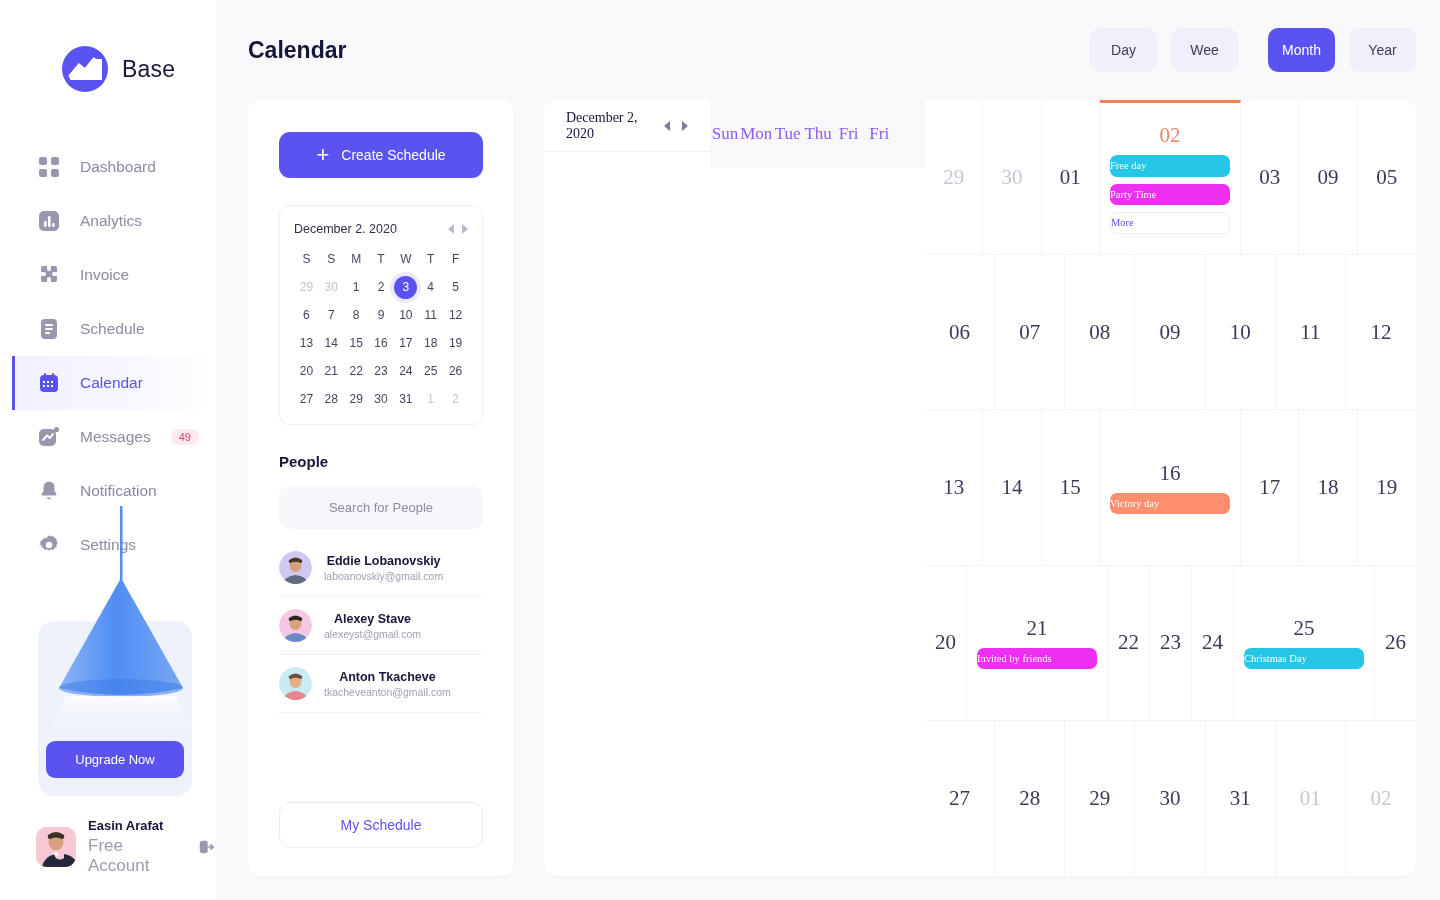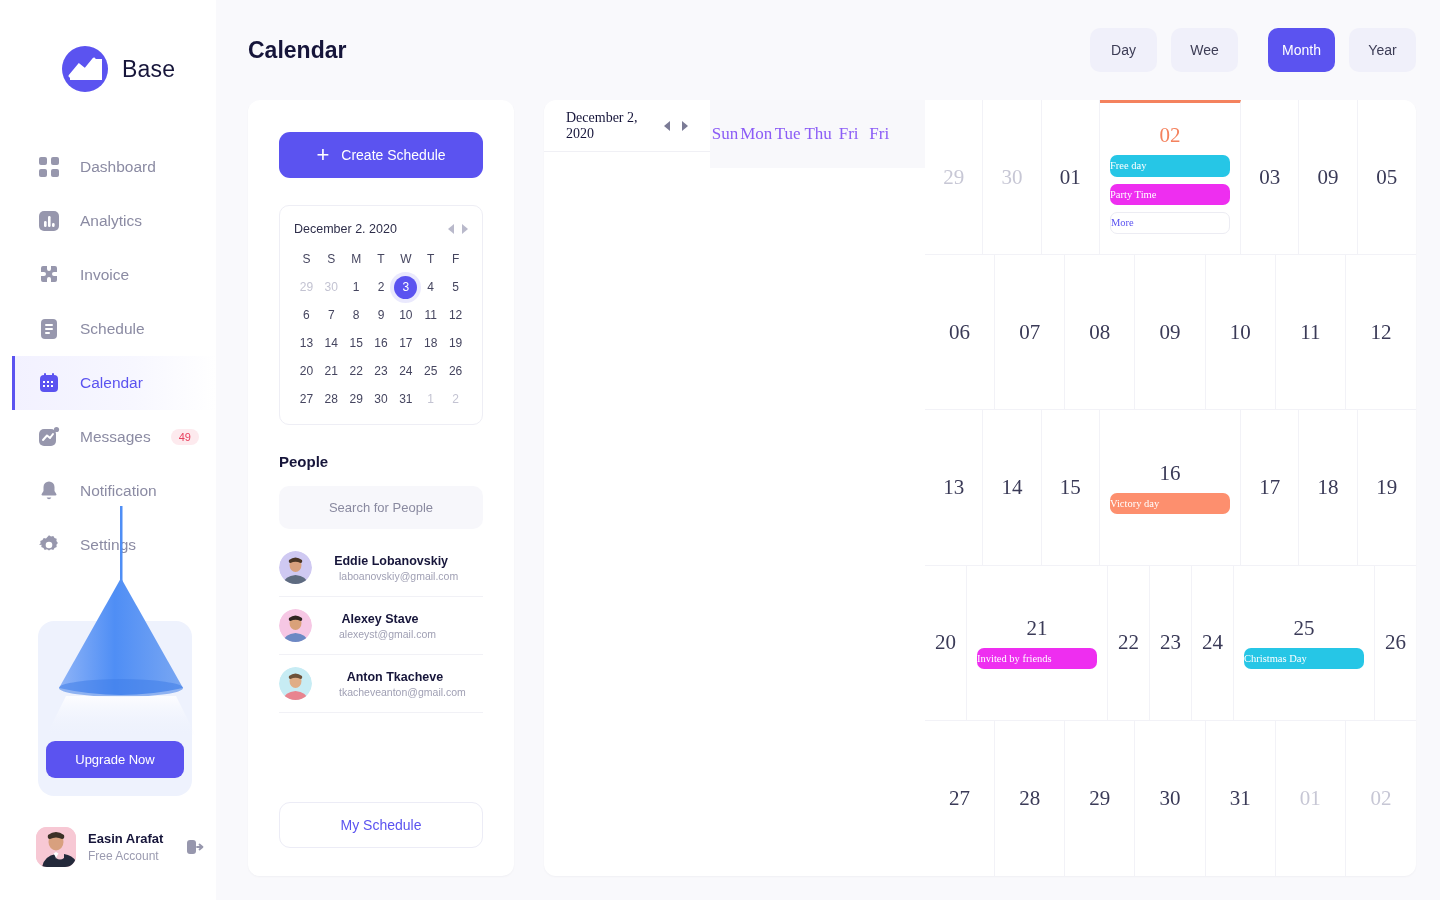--- a/index.html
+++ b/index.html
@@ -71,21 +71,21 @@
   .profile {
     display: flex; align-items: center; gap: 12px;
     padding: 28px 0 30px 24px; height: 104px;
   }
   .avatar {
     width: 40px; height: 40px; border-radius: 11px; flex: 0 0 40px;
     overflow: hidden; position: relative; background: #f7c8d4;
   }
   .profile-text { display: flex; flex-direction: column; gap: 3px; }
   .profile-name { font-size: 13px; color: #16153a; font-weight: bold; }
-  .profile-sub { font-size: 12px; color: #9b9bb0; }
+  .profile-sub { font-size: 17px; color: #9b9bb0; }
   .logout { margin-left: 10px; width: 20px; height: 20px; cursor: pointer; }
 
   
   .main {
     flex: 1; height: 900px; background: #f9f9fc;
     display: flex; flex-direction: column;
     padding: 0 24px 0 32px;
   }
   .topbar { display: flex; align-items: center; height: 100px; flex: 0 0 100px; }
   .page-title { font-size: 23px; color: #16153a; font-weight: bold; }
@@ -147,21 +147,21 @@
     font-size: 13px; font-family: inherit; color: #6e6e87;
   }
   .search-box::placeholder { color: #8a8aa0; }
   .people-list { margin-top: 10px; }
   .person {
     display: flex; align-items: center; gap: 12px;
     padding: 12px 0; border-bottom: 1px solid #f1f1f6; cursor: pointer;
   }
   .p-av { width: 33px; height: 33px; border-radius: 50%; flex: 0 0 33px; overflow: hidden; position: relative; }
   .p-name { font-size: 12.5px; color: #16153a; font-weight: bold; text-align: center; }
-  .p-mail { font-size: 10.5px; color: #a0a0b4; margin-top: 2px; margin-left: 15px; }
+  .p-mail { font-size: 10.5px; color: #a0a0b4; margin-top: 2px; }
 
   .my-sched {
     margin-top: auto; margin-bottom: 28px;
     background: #fff; color: #5b53f0;
     border: 1px solid #ececf6; border-radius: 11px;
     height: 46px; width: 100%; font-size: 14px;
     font-family: inherit; cursor: pointer;
   }
 
   

